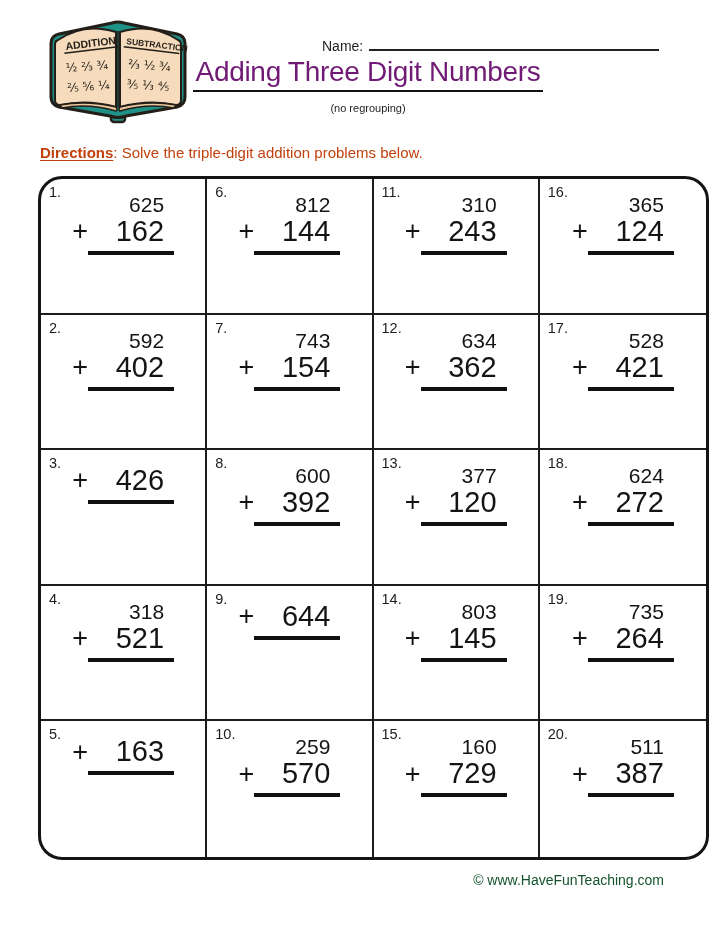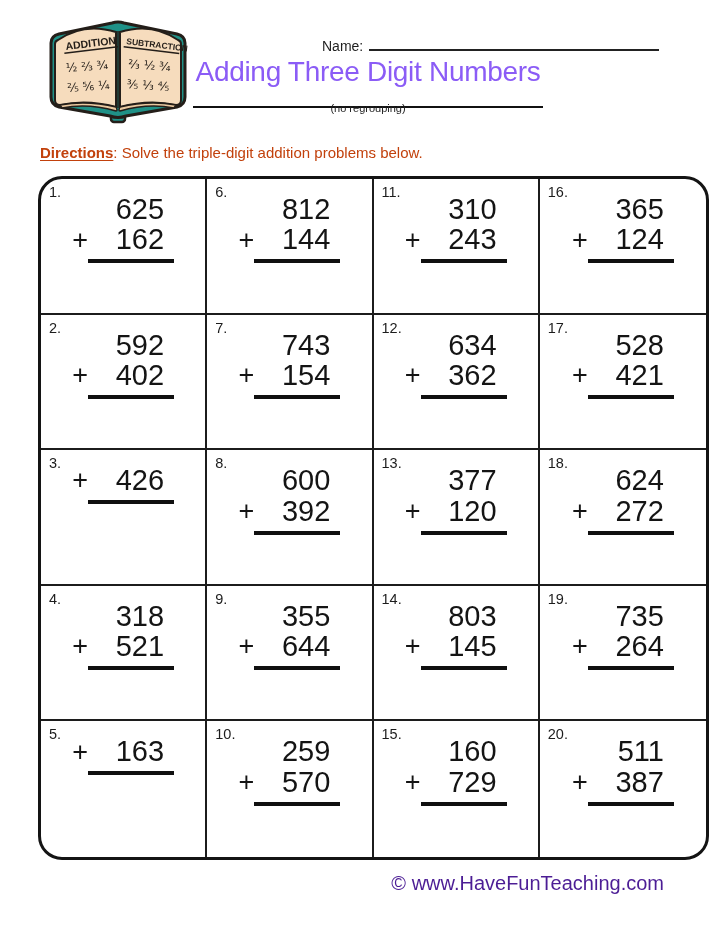--- a/index.html
+++ b/index.html
@@ -6,44 +6,44 @@
   body{
     width:728px;height:943px;position:relative;background:#ffffff;
     font-family:"Liberation Sans", sans-serif;color:#1a1a1a;overflow:hidden;
   }
   
   .book-wrap{position:absolute;left:42px;top:12px;width:154px;height:116px;}
   .name-row{position:absolute;left:322px;top:36px;font-size:14px;font-weight:400;color:#1e1e1e;}
   .name-line{display:inline-block;width:290px;border-bottom:2px solid #222;height:13px;margin-left:6px;}
   .title-wrap{position:absolute;left:168px;top:56px;width:400px;text-align:center;}
   .title{display:inline-block;font-size:28px;font-weight:400;letter-spacing:-.3px;
-         border-bottom:2.5px solid #111;padding:0 3px 18px 3px;color:#8b5cf6;}
+         border-bottom:2.5px solid #111;padding:0 3px 2px 3px;color:#701a75;}
   .subtitle{position:absolute;left:168px;top:102px;width:400px;text-align:center;
             font-size:11px;color:#1e1e1e;}
   .directions{position:absolute;left:40px;top:144px;font-size:15px;color:#c2410c;}
   .directions .dlabel{font-weight:700;text-decoration:underline;text-underline-offset:2px;}
   
   .pbox{
     position:absolute;left:38px;top:176px;width:665px;height:678px;
     border:3.5px solid #141414;border-radius:24px;overflow:hidden;
     display:grid;grid-template-columns:repeat(4,1fr);grid-template-rows:repeat(5,1fr);
     background:#fff;
   }
   .cell{position:relative;border-right:2px solid #1c1c1c;border-bottom:2px solid #1c1c1c;}
   .cell.last-col{border-right:none;}
   .cell.last-row{border-bottom:none;}
   .cell .plabel{position:absolute;top:5px;left:8px;font-size:14.5px;color:#1c1c1c;}
   .problem{width:102px;margin:15px auto 0 auto;}
-  .top-num{font-size:29px;line-height:1.05;text-align:right;padding-right:10px;color:#141414;}
+  .top-num{font-size:21px;line-height:1.05;text-align:right;padding-right:10px;color:#141414;}
   .plus-row{display:flex;justify-content:space-between;align-items:flex-end;
             padding-right:10px;font-size:29px;line-height:1.1;color:#141414;}
   .plus{font-size:27px;padding-bottom:1px;}
   .answer-line{border-bottom:4px solid #101010;margin-top:3px;margin-left:16px;}
   
-  .footer{position:absolute;right:64px;top:872px;font-size:20px;color:#4c1d95;}
+  .footer{position:absolute;right:64px;top:872px;font-size:14px;color:#14532d;}
 </style>
 </head>
 <body>
 
 <div class="book-wrap">
   <svg width="154" height="116" viewBox="0 0 154 116">
 
     <rect x="69" y="94" width="14" height="16" rx="3" fill="#1f9187" stroke="#241e19" stroke-width="2.5"></rect>
 
     <path d="M9,31 Q9,24 17,22 L70,11 Q76,9 82,11 L135,22 Q143,24 143,31 L143,85 Q143,93 135,95 L84,104 Q76,107 68,104 L17,95 Q9,93 9,85 Z" fill="#1f9187" stroke="#241e19" stroke-width="3"></path>
@@ -231,21 +231,20 @@
       <div class="plus-row">
         <span class="plus">+</span>
         <span>521</span>
       </div>
       <div class="answer-line"></div>
     </div>
   </div>
     <div class="cell">
     <span class="plabel">9.</span>
     <div class="problem">
-      <div class="top-num">355</div>
       <div class="plus-row">
         <span class="plus">+</span>
         <span>644</span>
       </div>
       <div class="answer-line"></div>
     </div>
   </div>
     <div class="cell">
     <span class="plabel">14.</span>
     <div class="problem">

